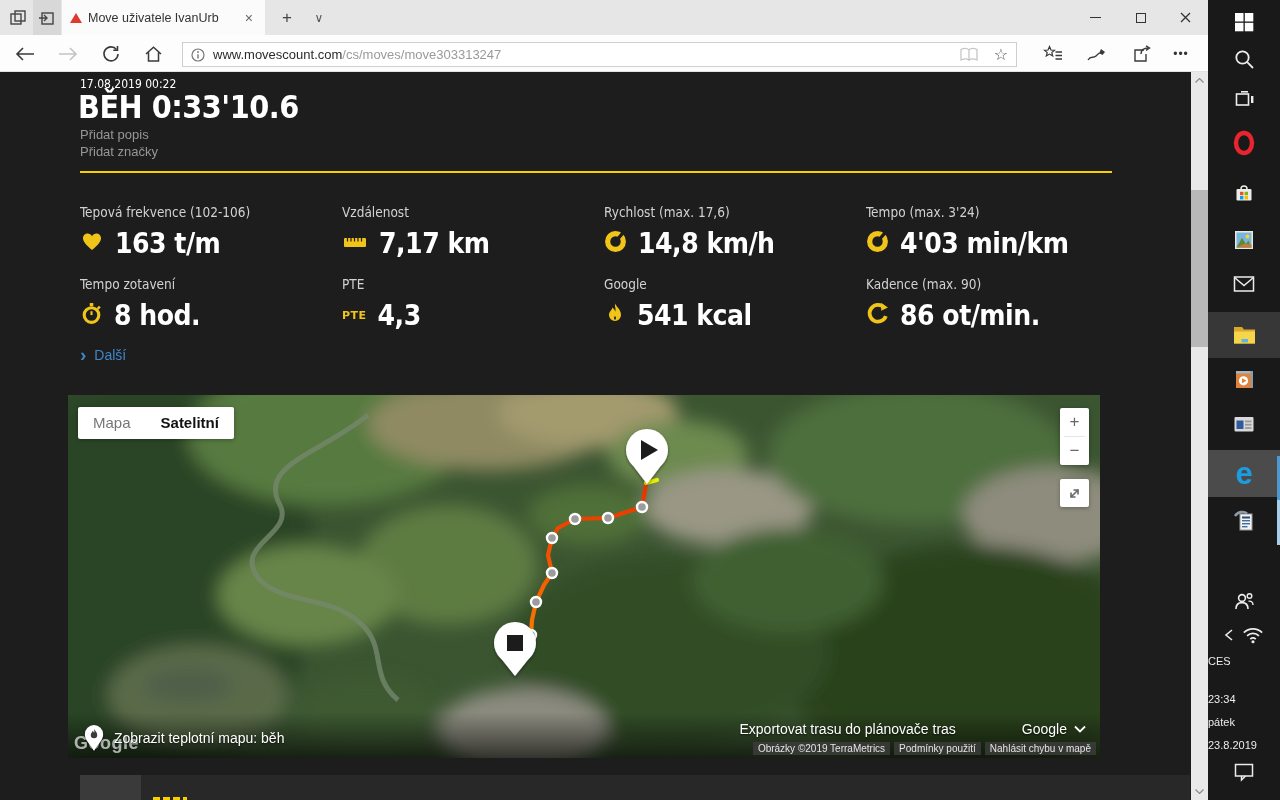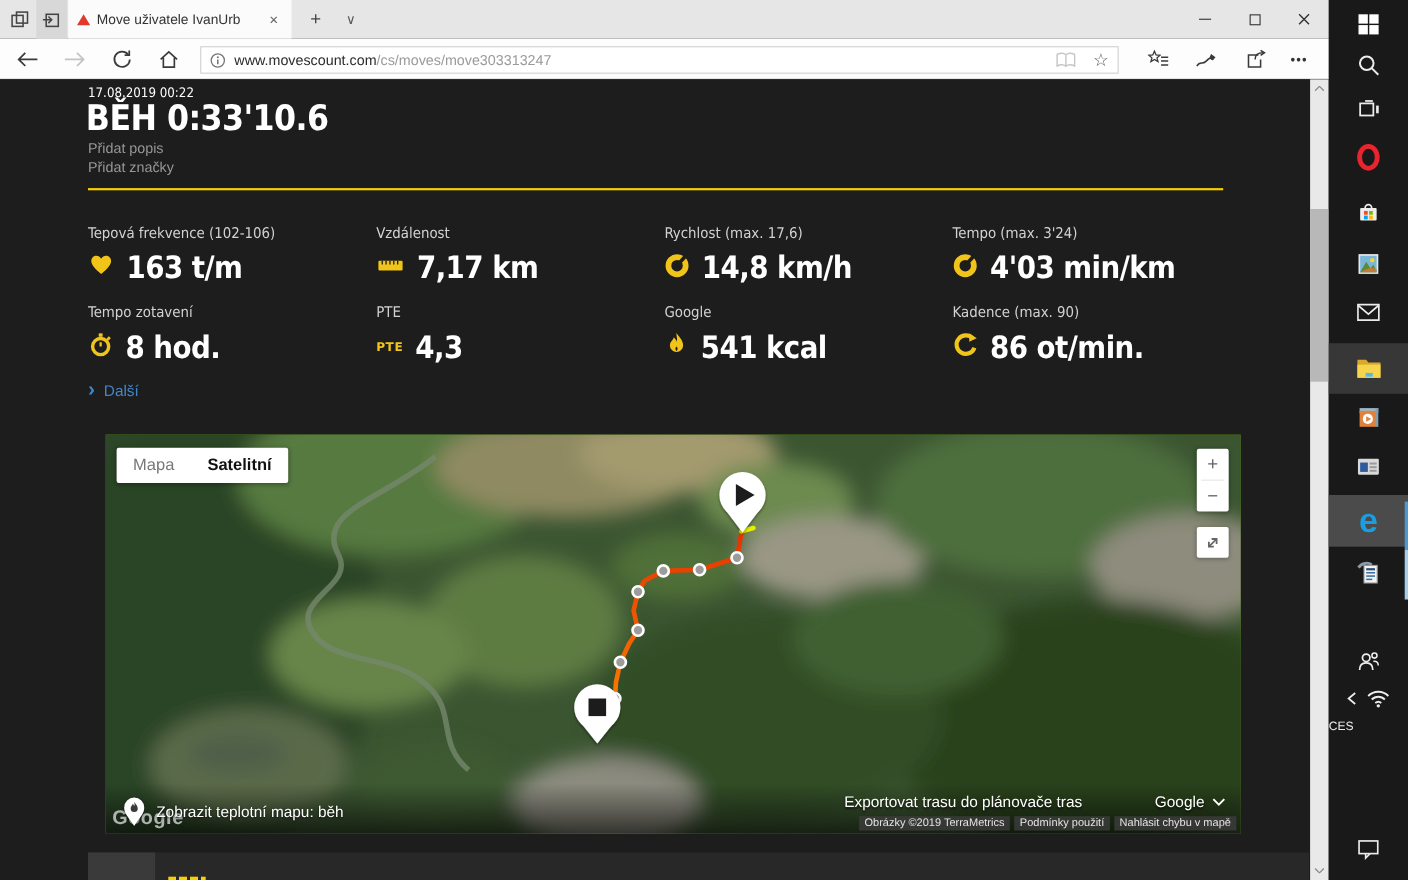--- a/index.html
+++ b/index.html
@@ -33,21 +33,21 @@
   .stat { position:absolute; width:252px; }
   .stat-label { font-size:13.5px; color:#d2d2d2; font-family:"DejaVu Sans",sans-serif; font-stretch:condensed; }
   .stat-row { margin-top:7px; display:flex; align-items:center; gap:11px; }
   .stat-value { font-size:28px; font-weight:700; color:#fff; font-family:"DejaVu Sans",sans-serif; font-stretch:condensed; letter-spacing:-0.5px; white-space:nowrap; }
   .pte-badge { font-size:11px; font-weight:700; color:#f0c419; letter-spacing:0.5px; font-family:"DejaVu Sans",sans-serif; }
 
   .more-link { position:absolute; left:80px; top:275px; display:flex; align-items:center; gap:8px; color:#4086c8; font-size:14px; cursor:pointer; }
   .more-chev { font-size:19px; font-weight:700; line-height:14px; }
 
   
-  .map { position:absolute; left:96px; top:323px; width:1032px; height:363px; overflow:hidden; background:#4d7c0f; }
+  .map { position:absolute; left:68px; top:323px; width:1032px; height:363px; overflow:hidden; background:#8b5cf6; }
   .map svg.terrain { position:absolute; left:0; top:0; }
   .map-type { position:absolute; left:10px; top:12px; height:32px; background:#fff; border-radius:2px; box-shadow:0 1px 4px rgba(0,0,0,.3); display:flex; align-items:center; }
   .map-type span { padding:0 15px; font-size:15px; line-height:32px; }
   .mt-map { color:#777; }
   .mt-sat { color:#111; font-weight:700; }
   .zoomctl { position:absolute; right:11px; top:13px; width:29px; background:#fff; border-radius:2px; box-shadow:0 1px 4px rgba(0,0,0,.3); }
   .zbtn { width:29px; height:28px; display:flex; align-items:center; justify-content:center; font-size:17px; color:#666; }
   .zdiv { height:1px; background:#e6e6e6; margin:0 4px; }
   .fsbtn { position:absolute; right:11px; top:84px; width:29px; height:28px; background:#fff; border-radius:2px; box-shadow:0 1px 4px rgba(0,0,0,.3); display:flex; align-items:center; justify-content:center; }
   .map-shade { position:absolute; left:0; bottom:0; width:100%; height:46px; background:linear-gradient(to top, rgba(0,0,0,.62), rgba(0,0,0,0)); }
@@ -510,20 +510,27 @@
     <svg width="22" height="18" viewBox="0 0 24 19">
         <path d="M2,7 A14,14 0 0 1 22,7" fill="none" stroke="#ececec" stroke-width="1.9"></path>
         <path d="M5.5,10.5 A9,9 0 0 1 18.5,10.5" fill="none" stroke="#ececec" stroke-width="1.9"></path>
         <path d="M9,14 A4.5,4.5 0 0 1 15,14" fill="none" stroke="#ececec" stroke-width="1.9"></path>
         <circle cx="12" cy="16.8" r="1.7" fill="#ececec"></circle>
       </svg>
   </div>
   <div class="tb" style="top:650px;height:22px;">
     <span class="tb-text">CES</span>
   </div>
+  <div class="tb" style="top:686px;height:72px;">
+    <div class="tb-text clockbox">
+      <div>23:34</div>
+      <div>pátek</div>
+      <div>23.8.2019</div>
+    </div>
+  </div>
   <div class="tb" style="top:752px;height:40px;">
     <svg width="22" height="20" viewBox="0 0 22 20">
         <rect x="2.5" y="2.5" width="17" height="11.5" fill="none" stroke="#ececec" stroke-width="1.5"></rect>
         <path d="M8.5,14 V18 L12.5,14" fill="none" stroke="#ececec" stroke-width="1.5"></path>
       </svg>
   </div>
   <div class="blue-strip1"></div>
   <div class="blue-strip2"></div>
 </div>
 

